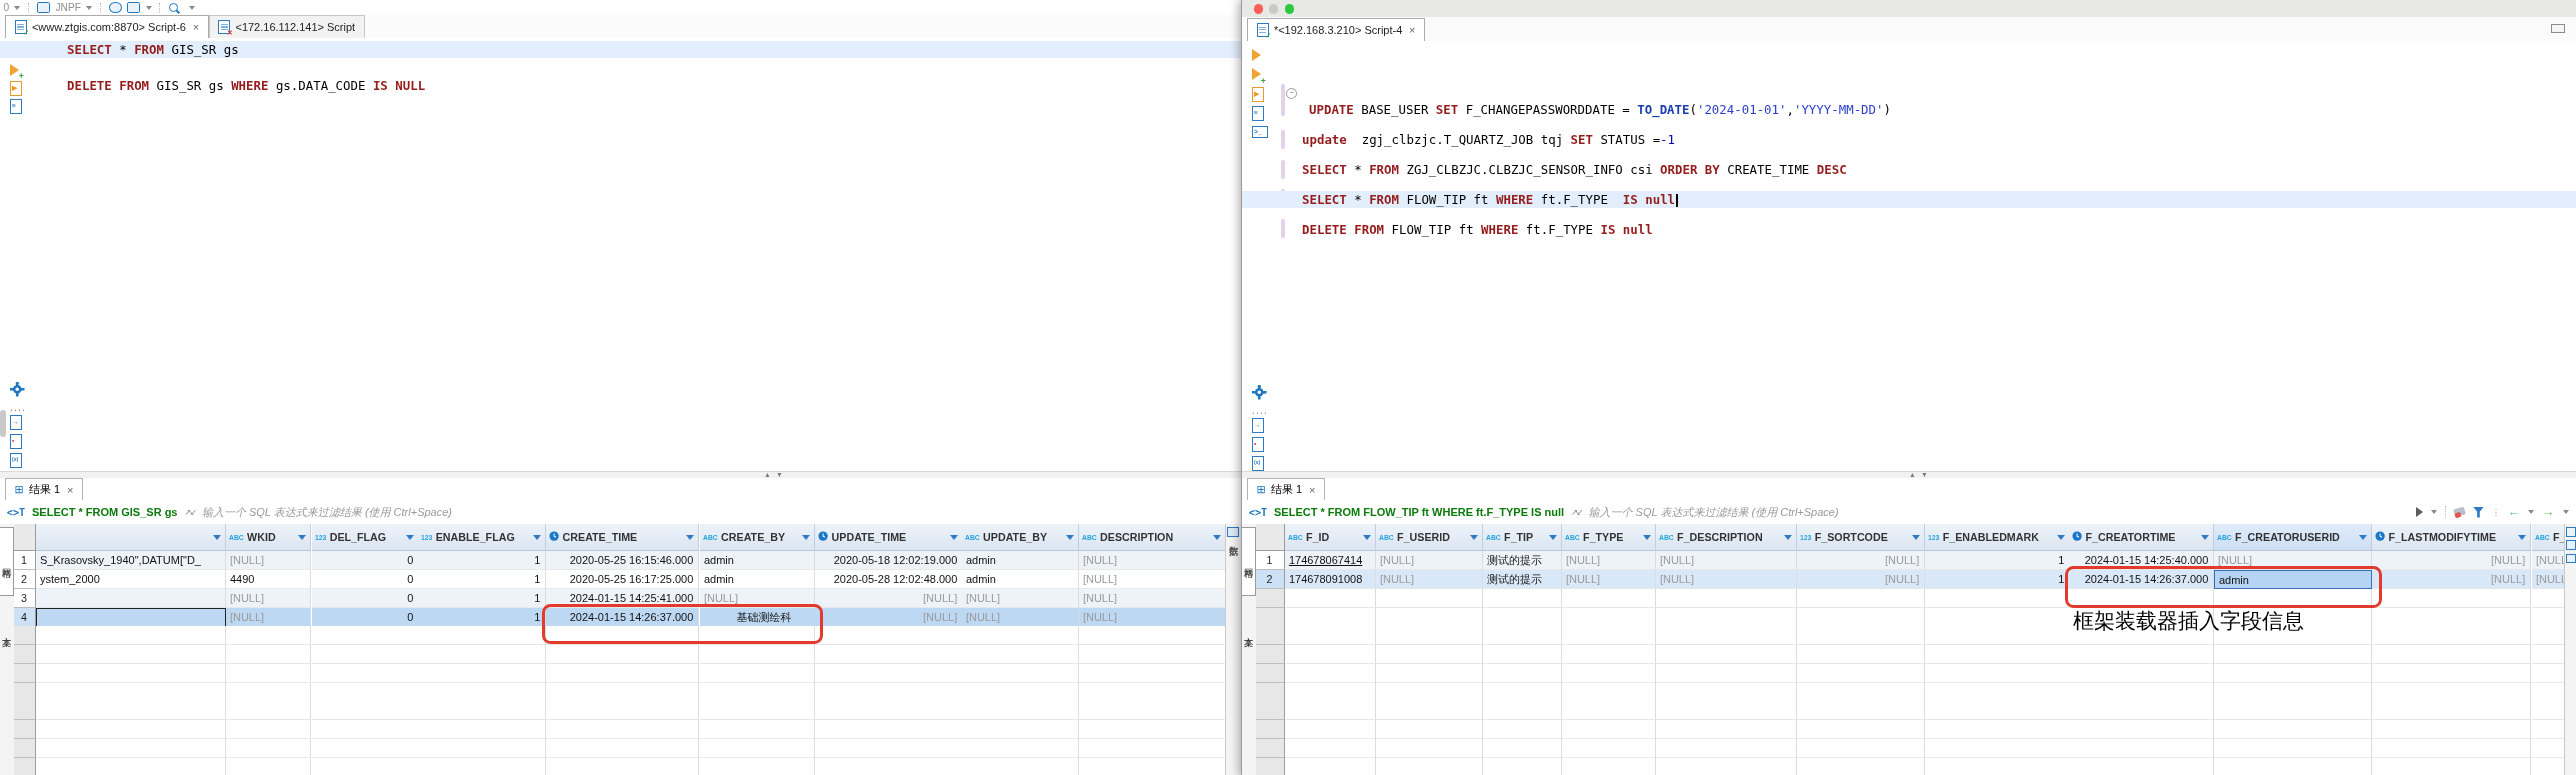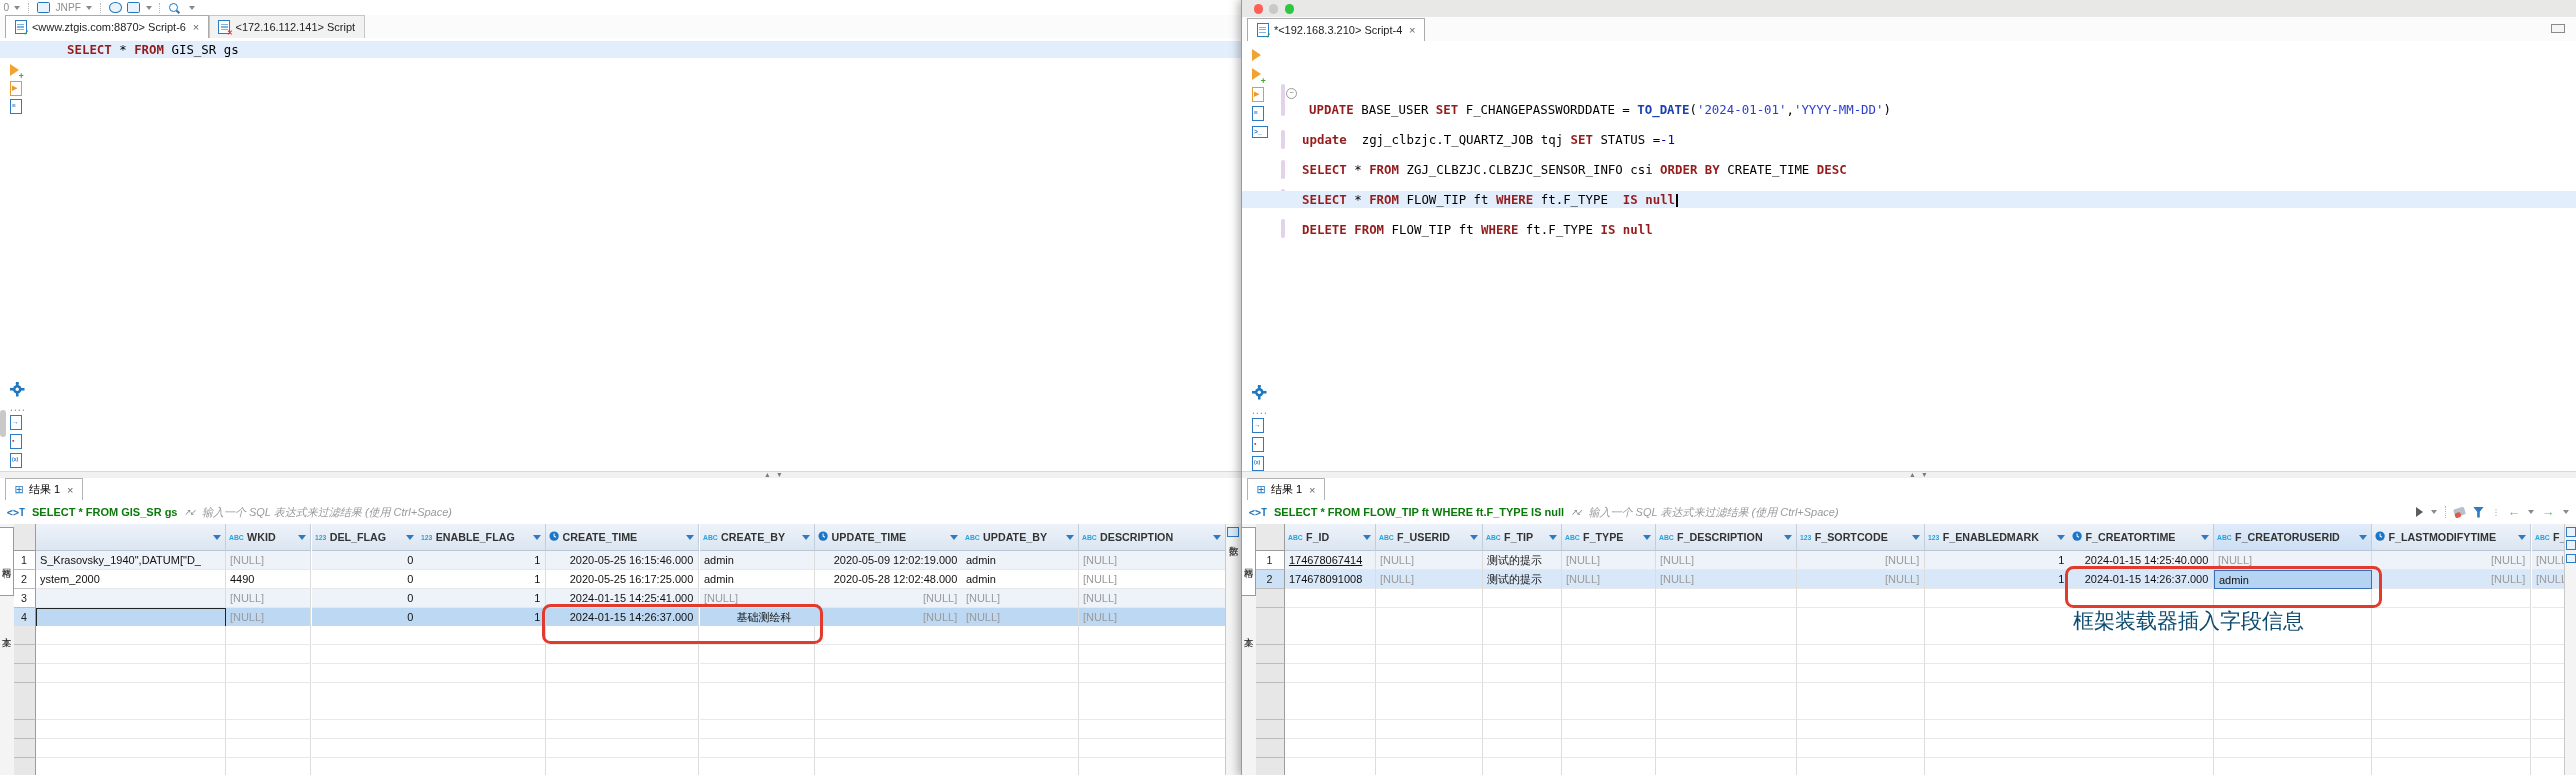--- a/index.html
+++ b/index.html
@@ -103,21 +103,21 @@
   .gc.rowsel2{background:#d9e8f8;}
   .gc.cellsel{border:1.3px solid #222;}
   .gc.cellstrong{background:#b5d3f2;border:1.3px solid #3b6fb5;}
   .panel-strip{position:absolute;right:0;top:0;bottom:0;width:15.3px;background:#f4f4f4;border-left:0.9px solid #c9c9c9;}
   .panel-ico{display:block;margin:3.4px auto 1.7px;width:10.2px;height:7.7px;border:1.3px solid #2f7bc3;background:#dcebf8;}
   .panel-label{writing-mode:vertical-rl;font-size:9.4px;color:#333;display:block;margin:1.7px auto;text-align:center;width:12.8px;}
   .rstrip-ico{display:block;margin:3.4px auto;width:8.5px;height:7.7px;border:1.3px solid #2f7bc3;background:#eaf3fc;}
 
   
   .redbox{position:absolute;border:3.4px solid #e23b2e;border-radius:8.5px;pointer-events:none;}
-  .ann{position:absolute;color:#0c4a6e;font-size:21px;font-weight:500;white-space:nowrap;}
+  .ann{position:absolute;color:#000000;font-size:21px;font-weight:500;white-space:nowrap;}
 </style>
 </head>
 <body>
 
 <div id="stage">
 
   <div class="win" id="win-left">
 
     <div class="toolbar">
       <span>0</span>
@@ -198,20 +198,21 @@
             <span class="mark" style="color:#d43a2f">▪</span>
           </div>
         </div>
       <div class="gut-ico" style="top:415px">
           <div class="doc">
             <span class="mark" style="color:#2f7bc3;font-size:5.1px">(x)</span>
           </div>
         </div>
       <div class="lines"></div>
     <div class="ed-line hl" style="top: 2.6px; padding-left: 67px;"><span class="tk-kw">SELECT</span><span class="tk-t"> * </span><span class="tk-kw">FROM</span><span class="tk-t"> GIS_SR gs</span></div>
+        <div class="ed-line" style="top: 39px; padding-left: 67px;"><span class="tk-kw">DELETE</span><span class="tk-t"> </span><span class="tk-kw">FROM</span><span class="tk-t"> GIS_SR gs </span><span class="tk-kw">WHERE</span><span class="tk-t"> gs.DATA_CODE </span><span class="tk-kw">IS</span><span class="tk-t"> </span><span class="tk-kw">NULL</span></div>
       </div>
 
     <div class="splitter">
       <div class="split-arrows" style="left:764px">▲ ▼</div>
     </div>
 
     <div class="res-tabbar">
       <div class="rtab">
         <span class="grid-glyph">⊞</span>
         <span>结果 1</span>
@@ -289,21 +290,21 @@
             <span>DESCRIPTION</span>
             <span class="sort"></span>
           </div>
           <div class="rn" style="left: 0px; width: 22px; top: 27px;">1</div>
           <div class="gc odd" style="left: 22px; width: 190px; top: 27px;">S_Krasovsky_1940",DATUM["D_</div>
           <div class="gc null odd" style="left: 212px; width: 85px; top: 27px;">[NULL]</div>
           <div class="gc right odd" style="left: 298px; width: 107px; top: 27px;">0</div>
           <div class="gc right odd" style="left: 404px; width: 128px; top: 27px;">1</div>
           <div class="gc right odd" style="left: 532px; width: 153px; top: 27px;">2020-05-25 16:15:46.000</div>
           <div class="gc odd" style="left: 686px; width: 115px; top: 27px;">admin</div>
-          <div class="gc right odd" style="left: 801px; width: 148px; top: 27px;">2020-05-09 12:02:19.000</div>
+          <div class="gc right odd" style="left: 801px; width: 148px; top: 27px;">2020-05-18 12:02:19.000</div>
           <div class="gc odd" style="left: 948px; width: 117px; top: 27px;">admin</div>
           <div class="gc null odd" style="left: 1065px; width: 147px; top: 27px;">[NULL]</div>
           <div class="rn" style="left: 0px; width: 22px; top: 46px;">2</div>
           <div class="gc" style="left: 22px; width: 190px; top: 46px;">ystem_2000</div>
           <div class="gc" style="left: 212px; width: 85px; top: 46px;">4490</div>
           <div class="gc right" style="left: 298px; width: 107px; top: 46px;">0</div>
           <div class="gc right" style="left: 404px; width: 128px; top: 46px;">1</div>
           <div class="gc right" style="left: 532px; width: 153px; top: 46px;">2020-05-25 16:17:25.000</div>
           <div class="gc" style="left: 686px; width: 115px; top: 46px;">admin</div>
           <div class="gc right" style="left: 801px; width: 148px; top: 46px;">2020-05-28 12:02:48.000</div>

